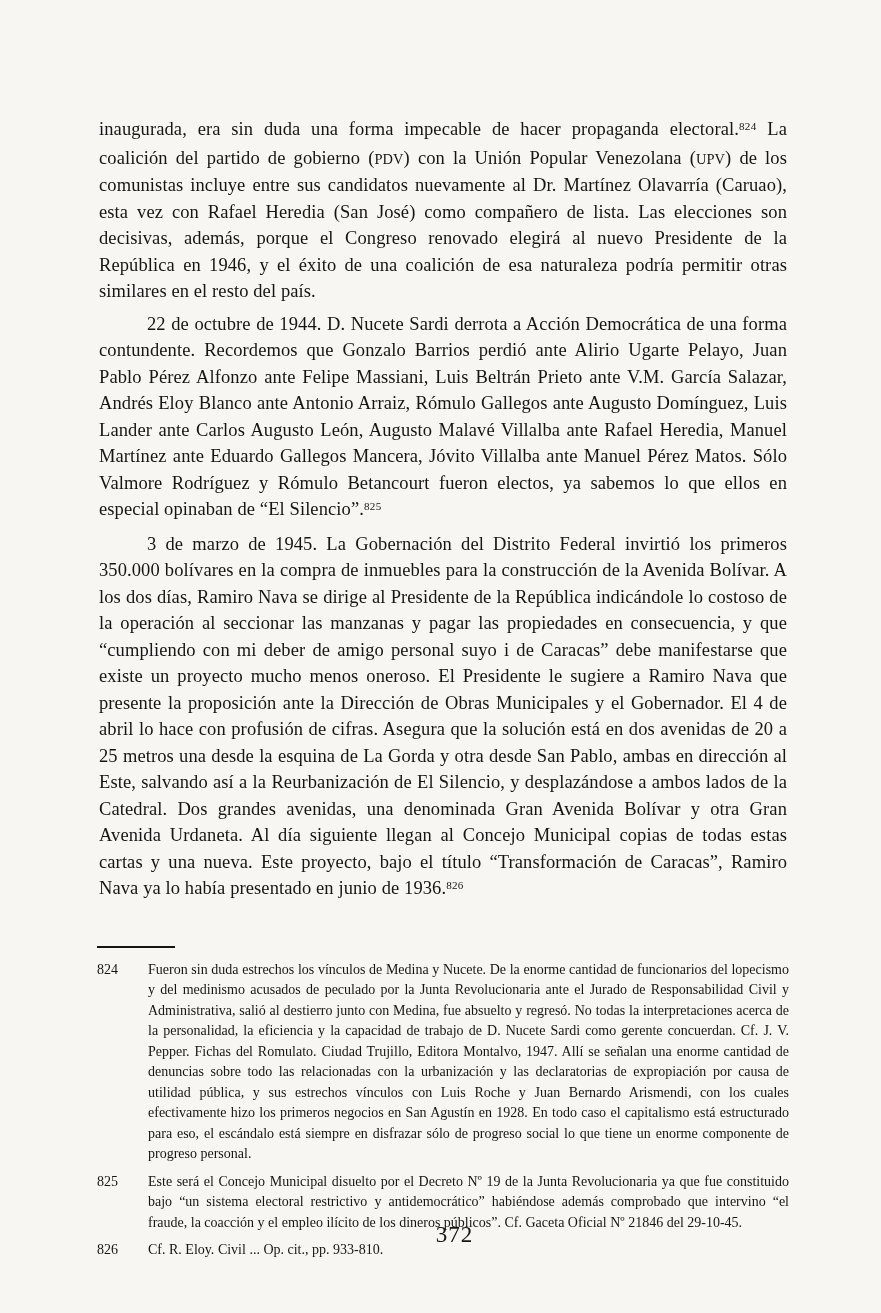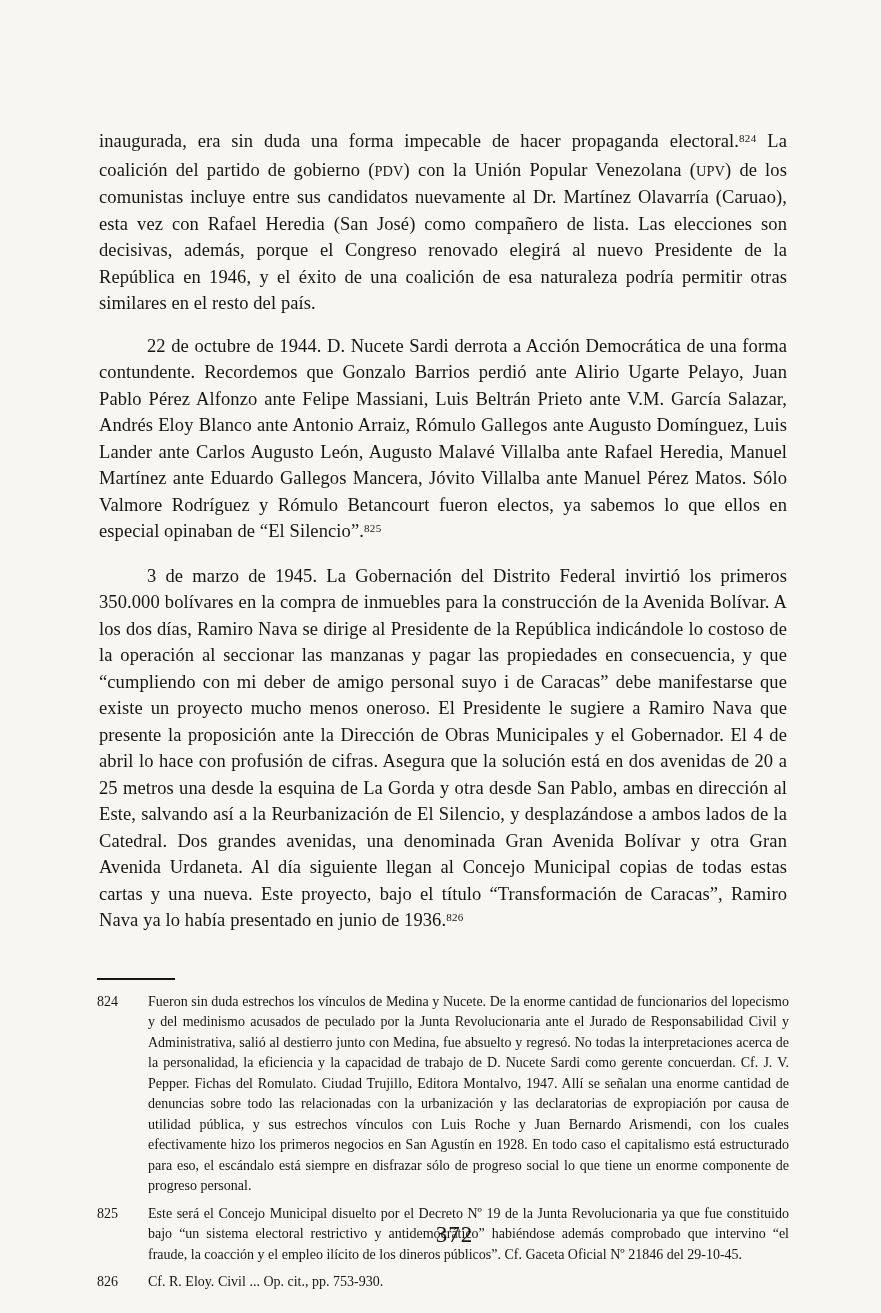--- a/index.html
+++ b/index.html
@@ -24,21 +24,21 @@
     background: var(--paper);
   }
   
   .body-text {
     width: 688px;
     font-size: 18.5px;
     line-height: 26.5px;
     text-align: justify;
     letter-spacing: 0.1px;
   }
-  .para { margin: 16px 0 6px 0; }
+  .para { margin: 4px 0 6px 0; }
   .para.indent { text-indent: 48px; }
   .run-normal { font-style: normal; }
   .run-italic { }
   .run-sup {
     font-size: 0.6em;
     position: relative;
     top: -0.48em;
     letter-spacing: 0.3px;
   }
   .run-smallcaps { font-size: 0.78em; }
@@ -98,21 +98,21 @@
     <div class="footnote">
       <span class="fn-num">824</span>
       <span class="fn-text"><span class="run-normal">Fueron sin duda estrechos los vínculos de Medina y Nucete. De la enorme cantidad de funcionarios del lopecismo y del medinismo acusados de peculado por la Junta Revolucionaria ante el Jurado de Responsabilidad Civil y Administrativa, salió al destierro junto con Medina, fue absuelto y regresó. No todas la interpretaciones acerca de la personalidad, la eficiencia y la capacidad de trabajo de D. Nucete Sardi como gerente concuerdan. </span><span class="run-italic">Cf.</span><span class="run-normal"> J. V. Pepper. </span><span class="run-italic">Fichas del Romulato</span><span class="run-normal">. Ciudad Trujillo, Editora Montalvo, 1947. Allí se señalan una enorme cantidad de denuncias sobre todo las relacionadas con la urbanización y las declaratorias de expropiación por causa de utilidad pública, y sus estrechos vínculos con Luis Roche y Juan Bernardo Arismendi, con los cuales efectivamente hizo los primeros negocios en San Agustín en 1928. En todo caso el capitalismo está estructurado para eso, el escándalo está siempre en disfrazar sólo de progreso social lo que tiene un enorme componente de progreso personal.</span></span>
     </div>
     <div class="footnote">
       <span class="fn-num">825</span>
       <span class="fn-text"><span class="run-normal">Este será el Concejo Municipal disuelto por el Decreto Nº 19 de la Junta Revolucionaria ya que fue constituido bajo “un sistema electoral restrictivo y antidemocrático” habiéndose además comprobado que intervino “el fraude, la coacción y el empleo ilícito de los dineros públicos”. </span><span class="run-italic">Cf.</span><span class="run-normal"> Gaceta Oficial Nº 21846 del 29-10-45.</span></span>
     </div>
     <div class="footnote">
       <span class="fn-num">826</span>
-      <span class="fn-text"><span class="run-italic">Cf.</span><span class="run-normal"> R. Eloy. </span><span class="run-italic">Civil ... Op. cit.</span><span class="run-normal">, pp. 753-930.</span></span>
+      <span class="fn-text"><span class="run-italic">Cf.</span><span class="run-normal"> R. Eloy. </span><span class="run-italic">Civil ... Op. cit.</span><span class="run-normal">, pp. 933-810.</span></span>
     </div>
   </section>
 
   <footer class="page-footer">
     <span class="page-number">372</span>
   </footer>
 
 </div>
 
 </body></html>

